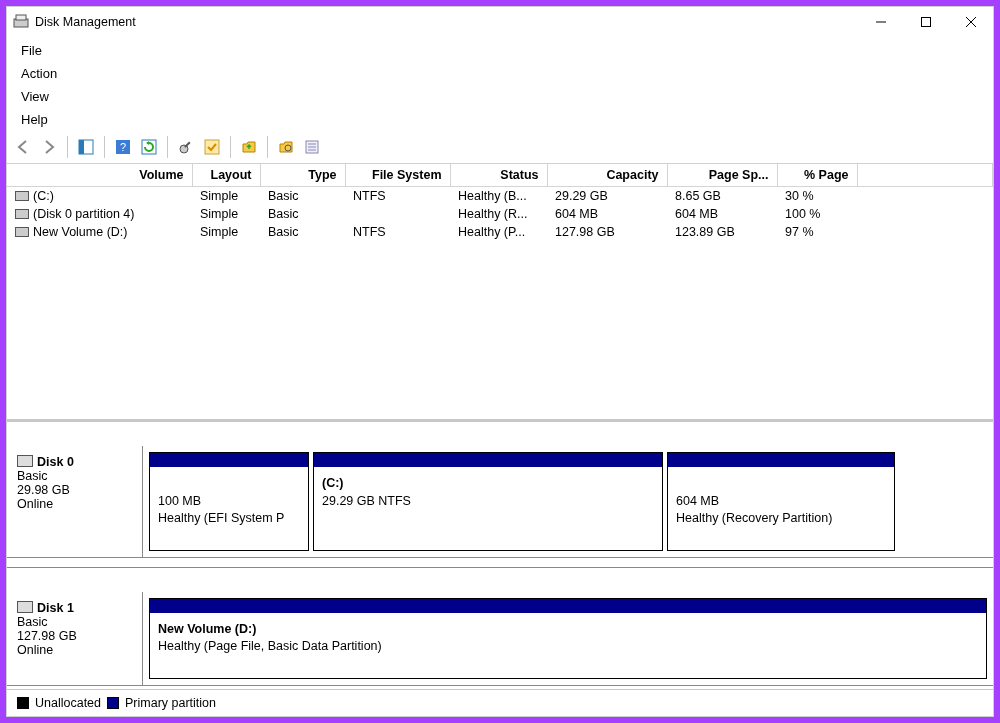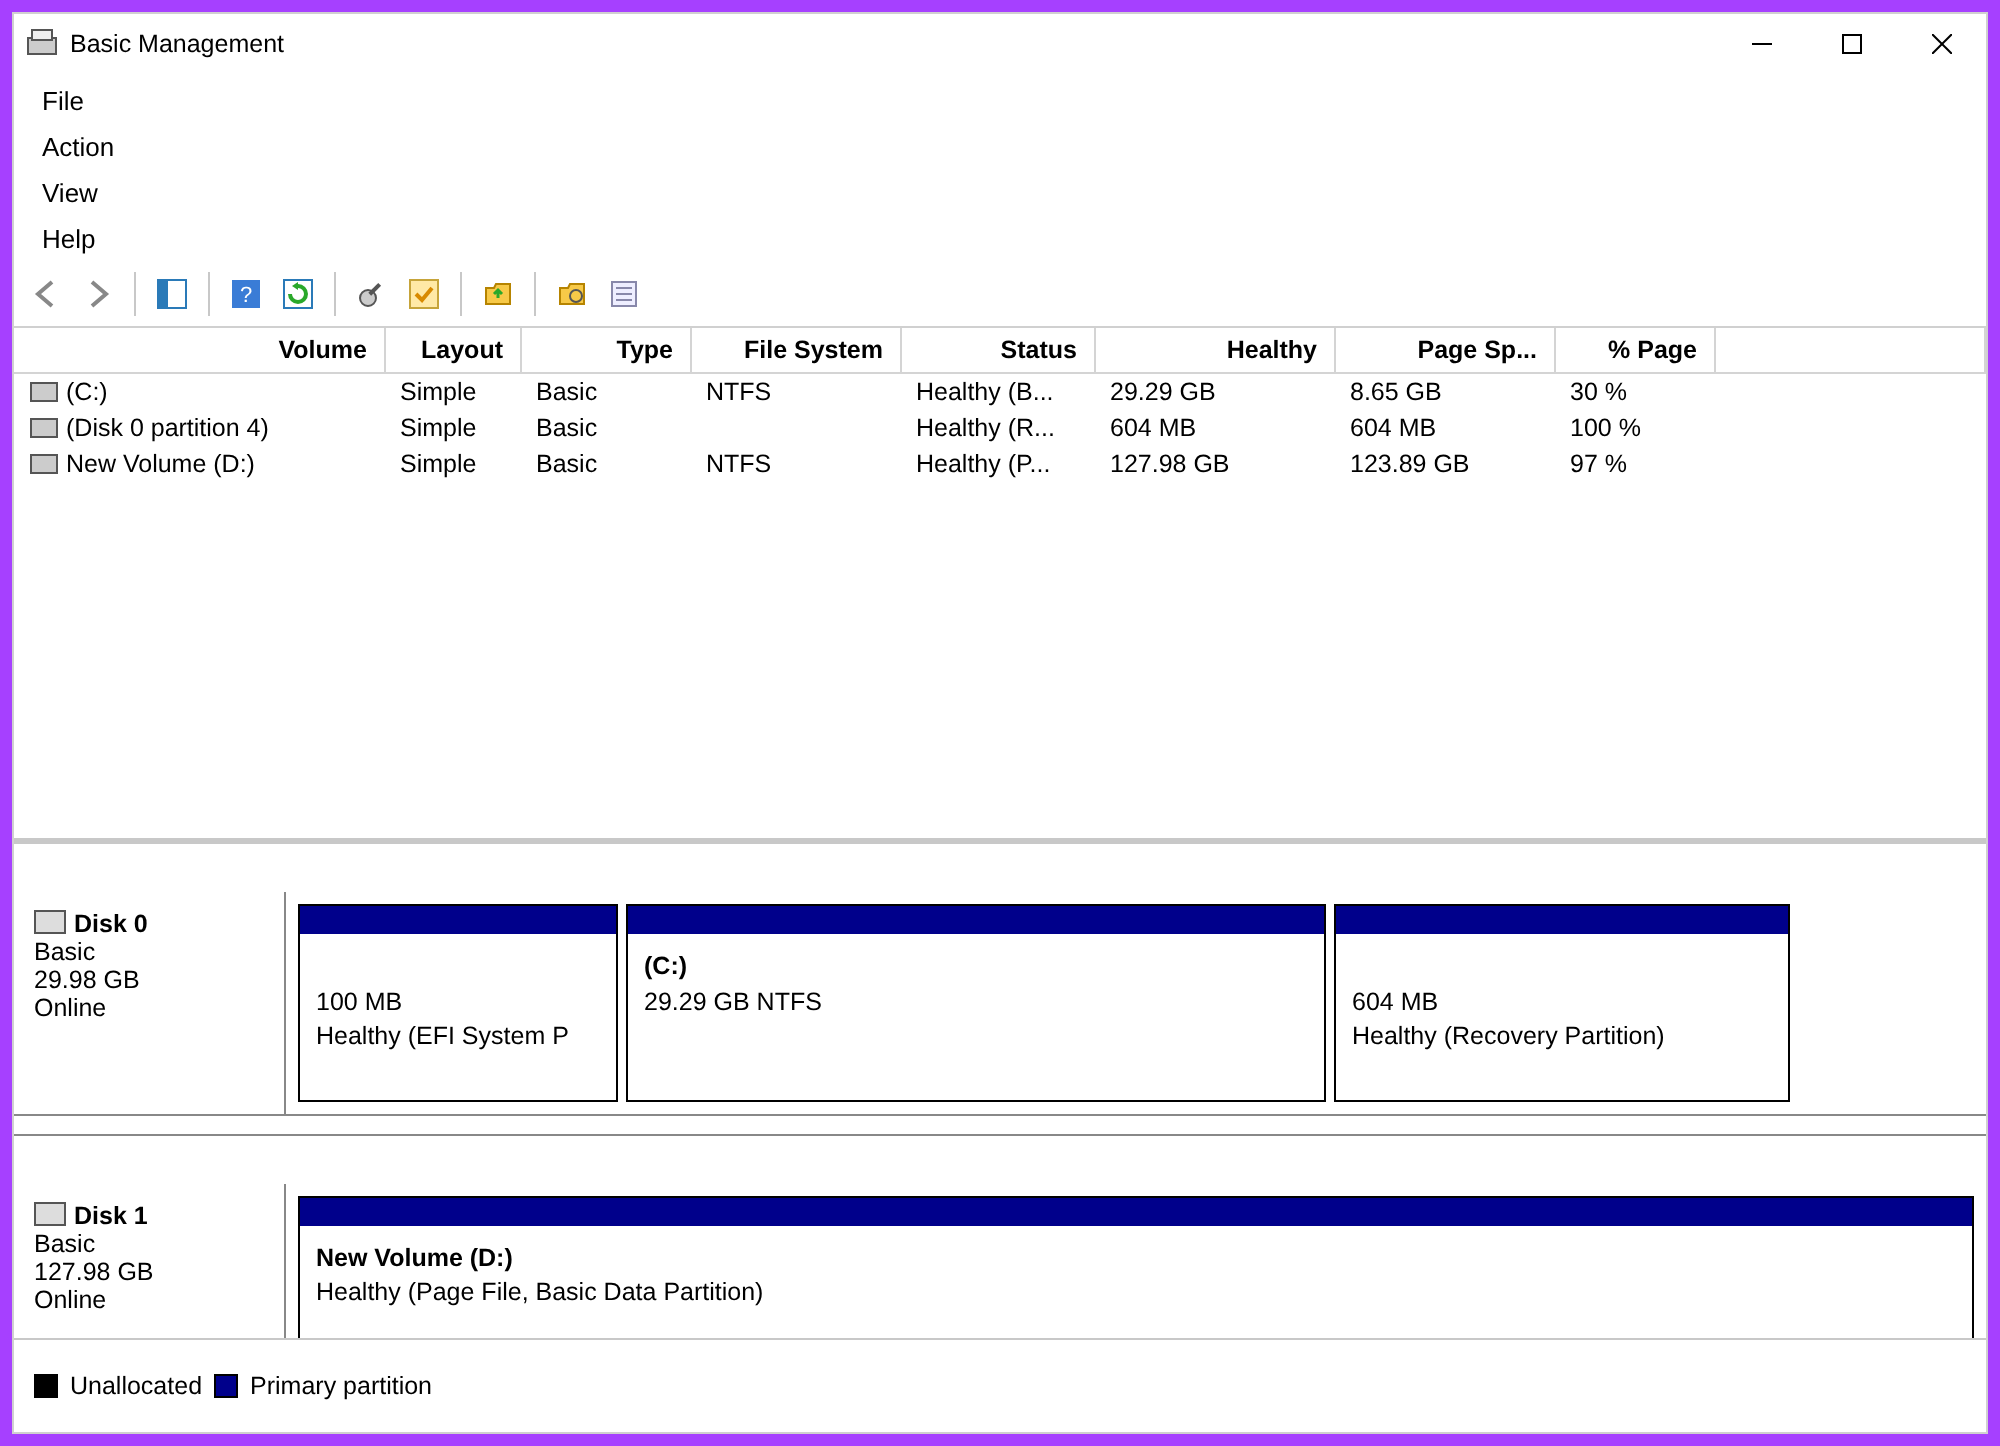--- a/index.html
+++ b/index.html
@@ -138,21 +138,21 @@
     white-space: nowrap;
     overflow:hidden;
   }
   .partition-name { font-weight:bold; }
   .spacer-row { height:10px; border-bottom:1px solid #888; }
   
   .legend {
     display:flex;
     align-items:center;
     gap: 6px;
-    padding: 16px 10px;
+    padding: 6px 10px;
     border-top: 1px solid #c8c8c8;
   }
   .legend-swatch {
     width:12px; height:12px; display:inline-block;
     border:1px solid #000;
   }
   .icon-drive-big {
     width:16px; height:12px; display:inline-block;
     border:1px solid #555; background:#ddd; margin-right:4px;
     position:relative; top:1px;
@@ -164,21 +164,21 @@
 <div class="outer-frame">
 <div class="window">
 
   <div class="titlebar">
     <span class="app-icon">
       <svg width="16" height="16">
             <rect x="1" y="5" width="14" height="8" fill="#ccc" stroke="#555"></rect>
             <rect x="3" y="1" width="10" height="5" fill="#eee" stroke="#555"></rect>
           </svg>
     </span>
-    <span class="title">Basic Management</span>
+    <span class="title">Disk Management</span>
     <div class="win-controls">
       <div class="win-btn">
         <svg width="10" height="10">
               <line x1="0" y1="5" x2="10" y2="5" stroke="#000" stroke-width="1"></line>
             </svg>
       </div>
       <div class="win-btn">
         <svg width="10" height="10">
               <rect x="0.5" y="0.5" width="9" height="9" fill="none" stroke="#000" stroke-width="1"></rect>
             </svg>
@@ -270,21 +270,21 @@
 
   <div class="table-area">
     <table class="vol-table">
       <thead>
         <tr>
           <th style="width:185px">Volume</th>
           <th style="width:68px">Layout</th>
           <th style="width:85px">Type</th>
           <th style="width:105px">File System</th>
           <th style="width:97px">Status</th>
-          <th style="width:120px">Healthy</th>
+          <th style="width:120px">Capacity</th>
           <th style="width:110px">Page Sp...</th>
           <th style="width:80px">% Page</th>
           <th></th>
         </tr>
       </thead>
       <tbody id="vol-tbody">
             <tr class="vol-row">
               <td><span class="drive-icon"></span><span>(C:)</span></td>
               <td>Simple</td>
               <td>Basic</td>

